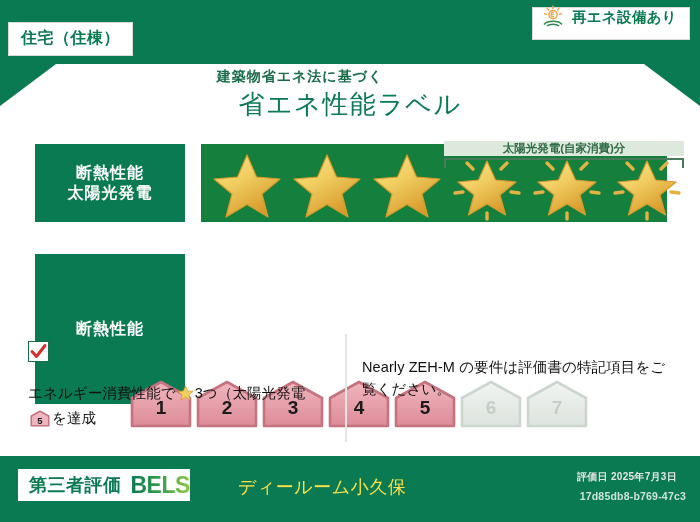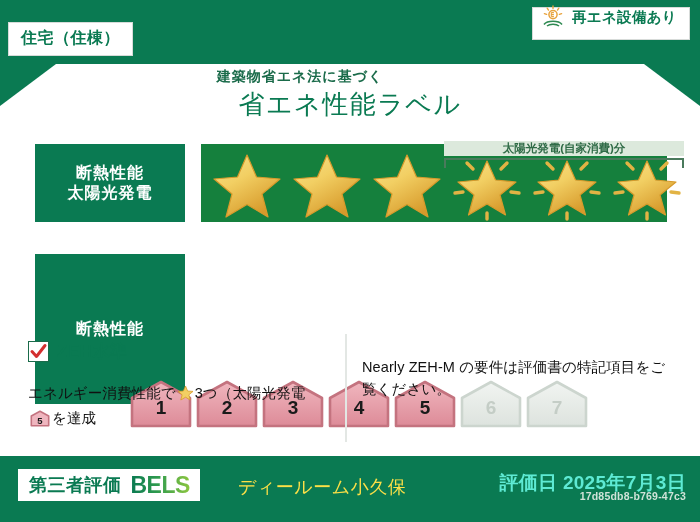--- a/index.html
+++ b/index.html
@@ -139,35 +139,35 @@
   }
 
   
   .footer {
     position: absolute; left: 0; bottom: 0; width: 700px; height: 66px;
     background: #0a7a52; z-index: 4;
   }
   .bels-box {
     position: absolute; left: 18px; top: 13px; height: 32px;
     background: #ffffff; display: flex; align-items: center;
-    padding: 0 10px 0 11px; gap: 9px;
+    padding: 0 0 0 11px; gap: 9px;
   }
   .bels-jp { font-size: 18px; font-weight: bold; color: #0a7a52; letter-spacing: 0.5px; }
   .bels-en {
     font-size: 23px; font-weight: bold; letter-spacing: -0.5px; line-height: 1;
     background: linear-gradient(90deg,#0a7a52 0%,#2f9b4e 45%,#8cc63f 100%);
     -webkit-background-clip: text; background-clip: text; color: transparent;
   }
   .owner {
     position: absolute; left: 238px; top: 19px;
     font-size: 18px; color: #fde047; letter-spacing: 0.5px;
   }
   .eval-date {
-    position: absolute; right: 14px; top: 14px;
-    font-size: 19px; font-weight: bold; color: #5eead4; letter-spacing: 0.3px;
+    position: absolute; right: 23px; top: 14px;
+    font-size: 10px; font-weight: bold; color: #e5e5e5; letter-spacing: 0.3px;
   }
   .eval-id {
     position: absolute; right: 14px; top: 34px;
     font-size: 10.5px; font-weight: bold; color: #cfe3d8; letter-spacing: 0.2px;
   }
 </style>
 </head>
 <body>
 
 <div class="top-tag">住宅（住棟）</div>

